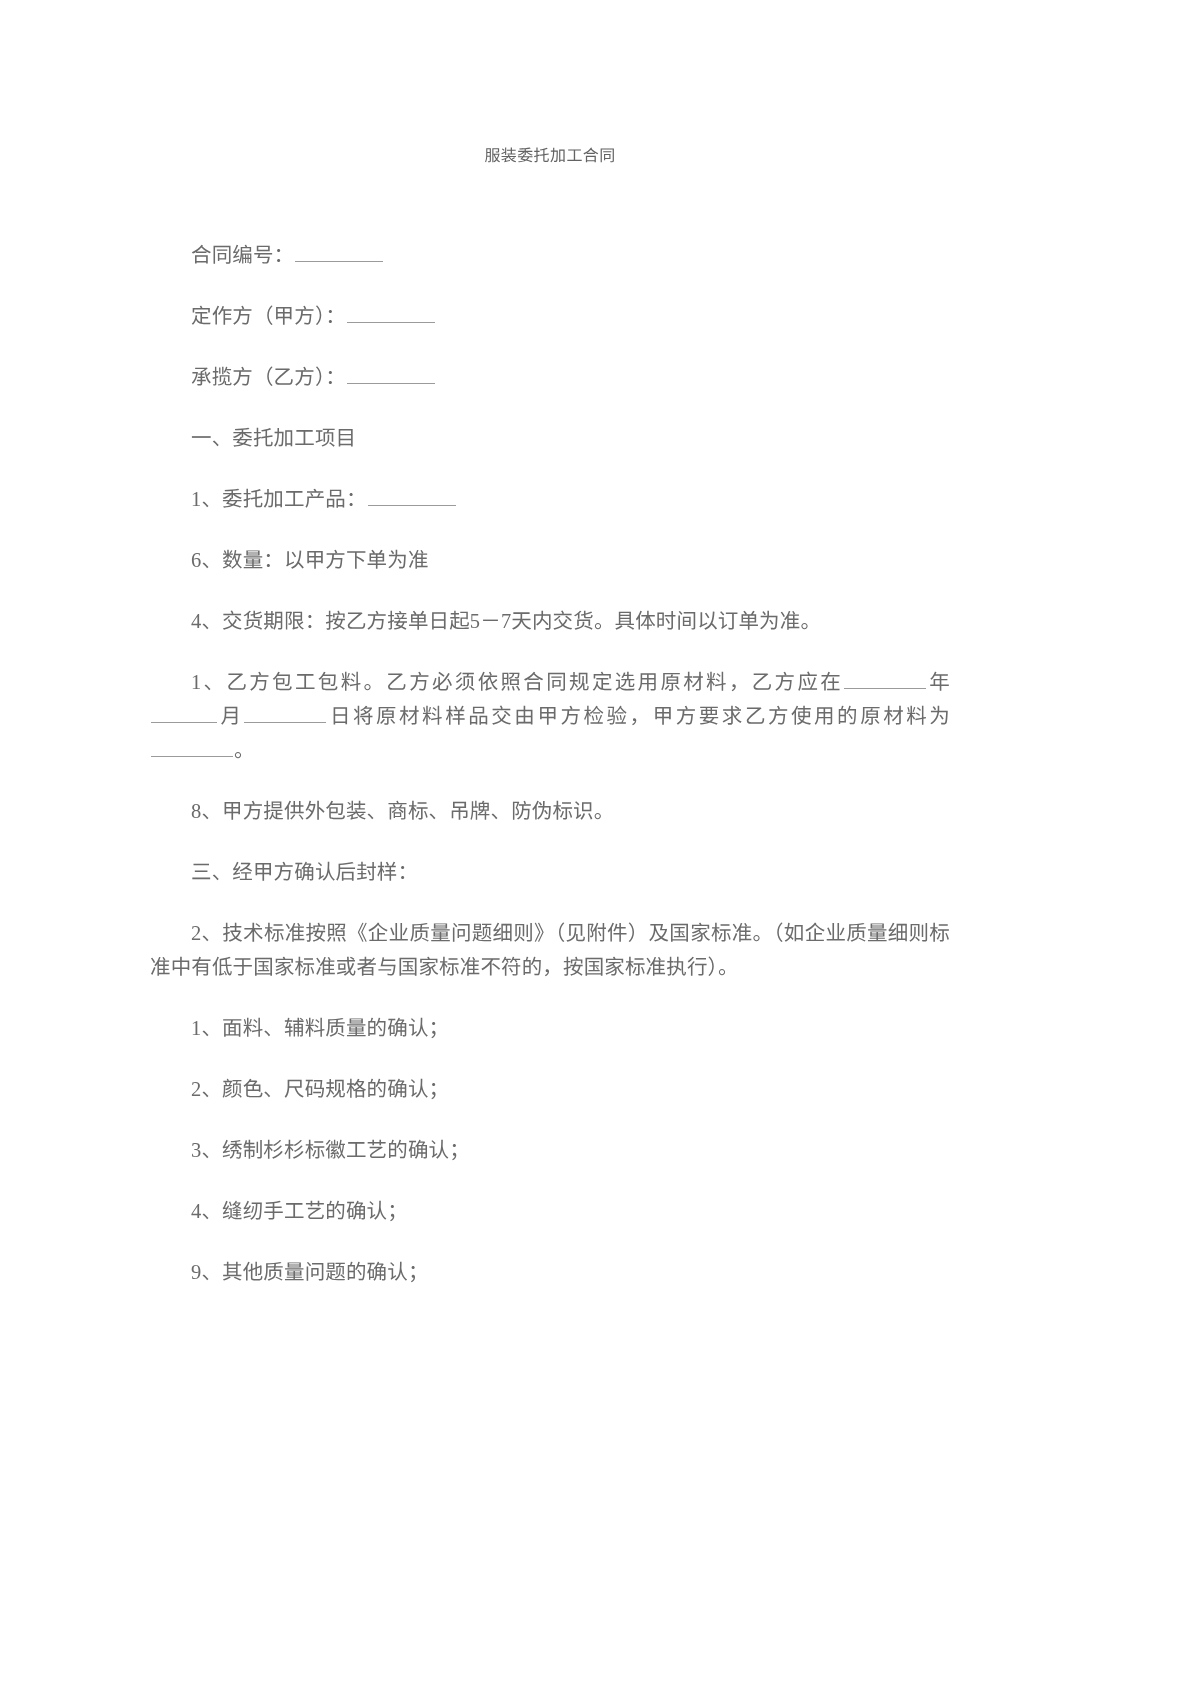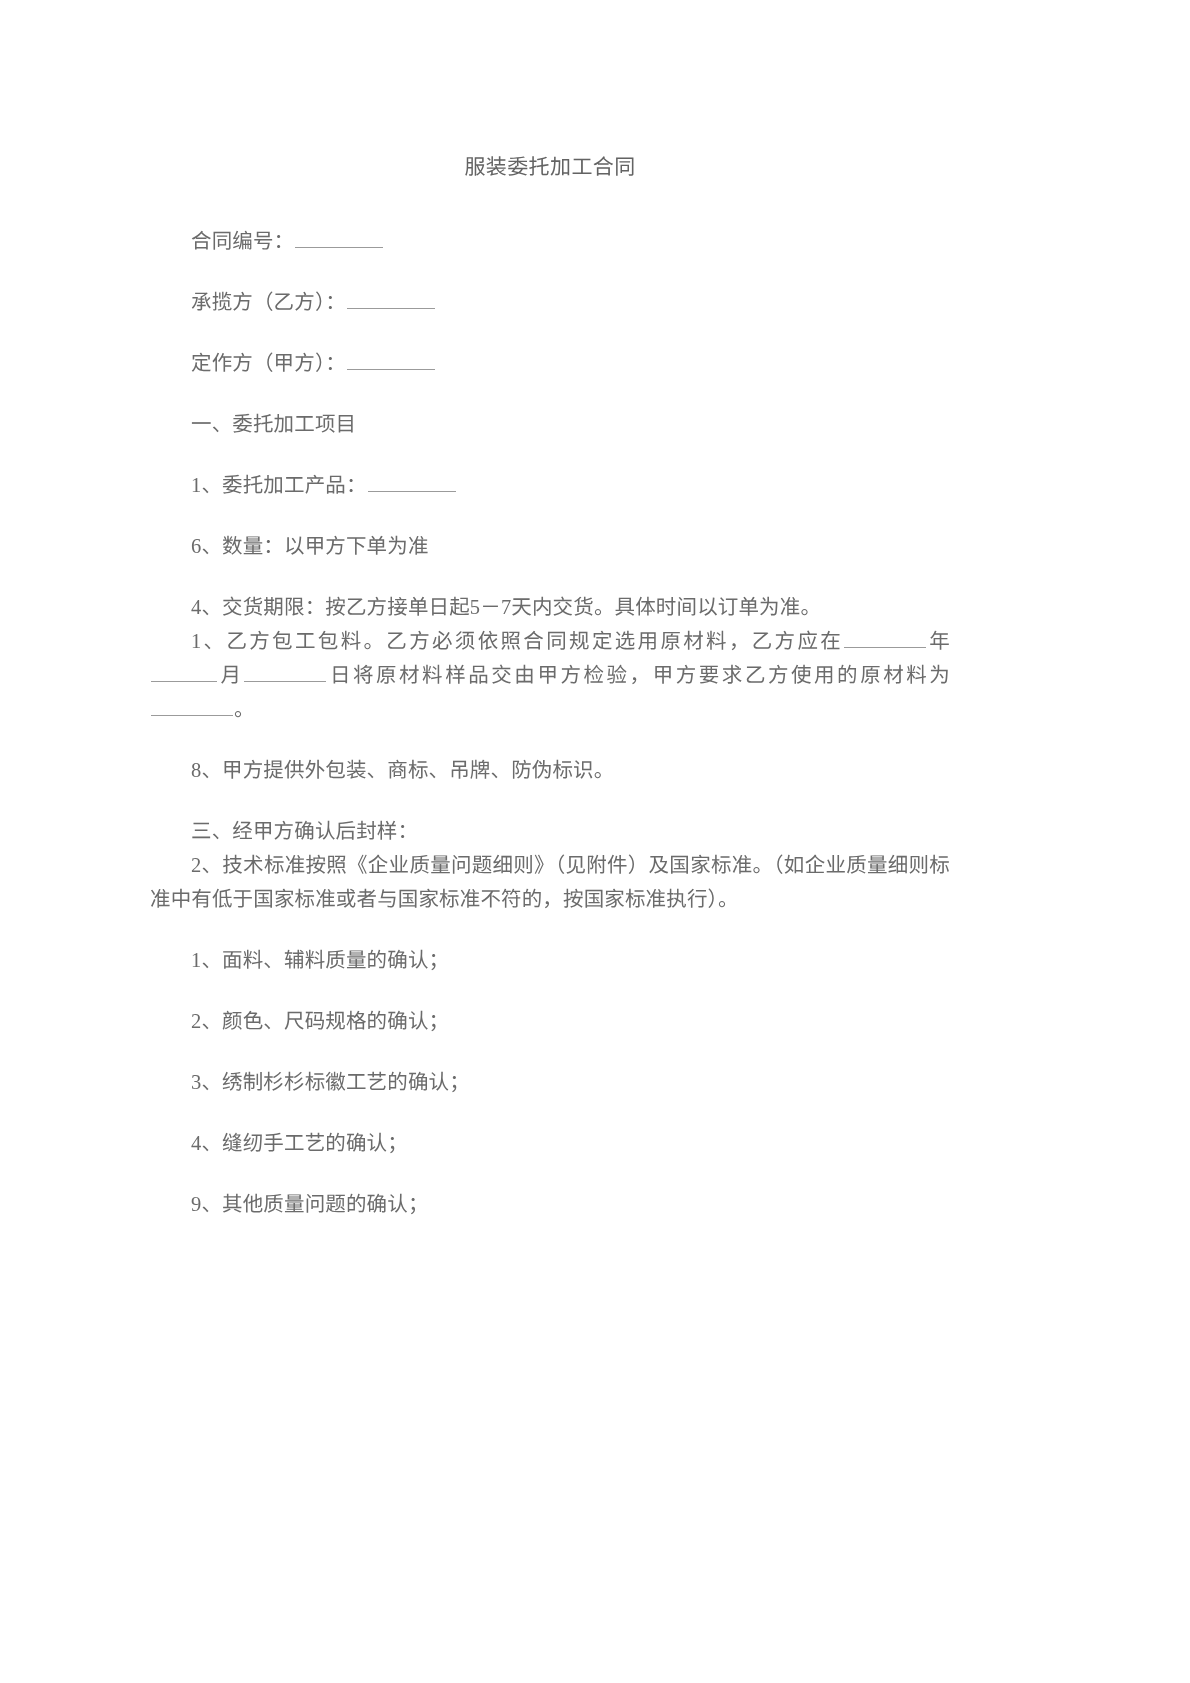--- a/index.html
+++ b/index.html
@@ -23,41 +23,41 @@
     box-sizing: border-box;
   }
   .doc-body {
     position: absolute;
     left: 150px;
     top: 0;
     width: 800px;
   }
   .doc-title {
     text-align: center;
-    font-size: 21px;
+    font-size: 16px;
     line-height: 1.5;
     color: #636363;
-    margin: 16px;
+    margin: 8px;
     padding-top: 136px;
     letter-spacing: 0.4px;
     font-weight: normal;
   }
   .para {
     font-size: 20.5px;
     line-height: 34px;
     color: #6b6b6b;
     margin: 0;
     text-align: justify;
     text-justify: inter-ideograph;
     letter-spacing: 0.15px;
   }
   
-  .sp-first { margin-top: 40px; }
+  .sp-first { margin-top: 70px; }
   .sp { margin-top: 27px; }
-  .sp-wrap { }
+  .sp-wrap { margin-top: 27px; }
   .indent2 { text-indent: 2em; }
   .blank {
     display: inline-block;
     border-bottom: 1px solid #9b9b9b;
     vertical-align: baseline;
     height: 0.92em;
     margin: 0 1px;
   }
   .b-lg { width: 88px; }
   .b-md { width: 82px; }
@@ -66,23 +66,23 @@
 </head>
 <body>
 
 <div class="page">
   <div class="doc-body">
 
     <h1 class="doc-title">服装委托加工合同</h1>
 
     <p class="para indent2 sp-first"><span>合同编号：</span><span class="blank b-lg"></span></p>
 
+    <p class="para indent2 sp"><span>定作方（甲方）：</span><span class="blank b-lg"></span></p>
+
     <p class="para indent2 sp"><span>承揽方（乙方）：</span><span class="blank b-lg"></span></p>
-
-    <p class="para indent2 sp"><span>定作方（甲方）：</span><span class="blank b-lg"></span></p>
 
     <p class="para indent2 sp">一、委托加工项目</p>
 
     <p class="para indent2 sp"><span>1、委托加工产品：</span><span class="blank b-lg"></span></p>
 
     <p class="para indent2 sp">6、数量：以甲方下单为准</p>
 
 
     <p class="para indent2 sp">4、交货期限：按乙方接单日起5－7天内交货。具体时间以订单为准。</p>
 

